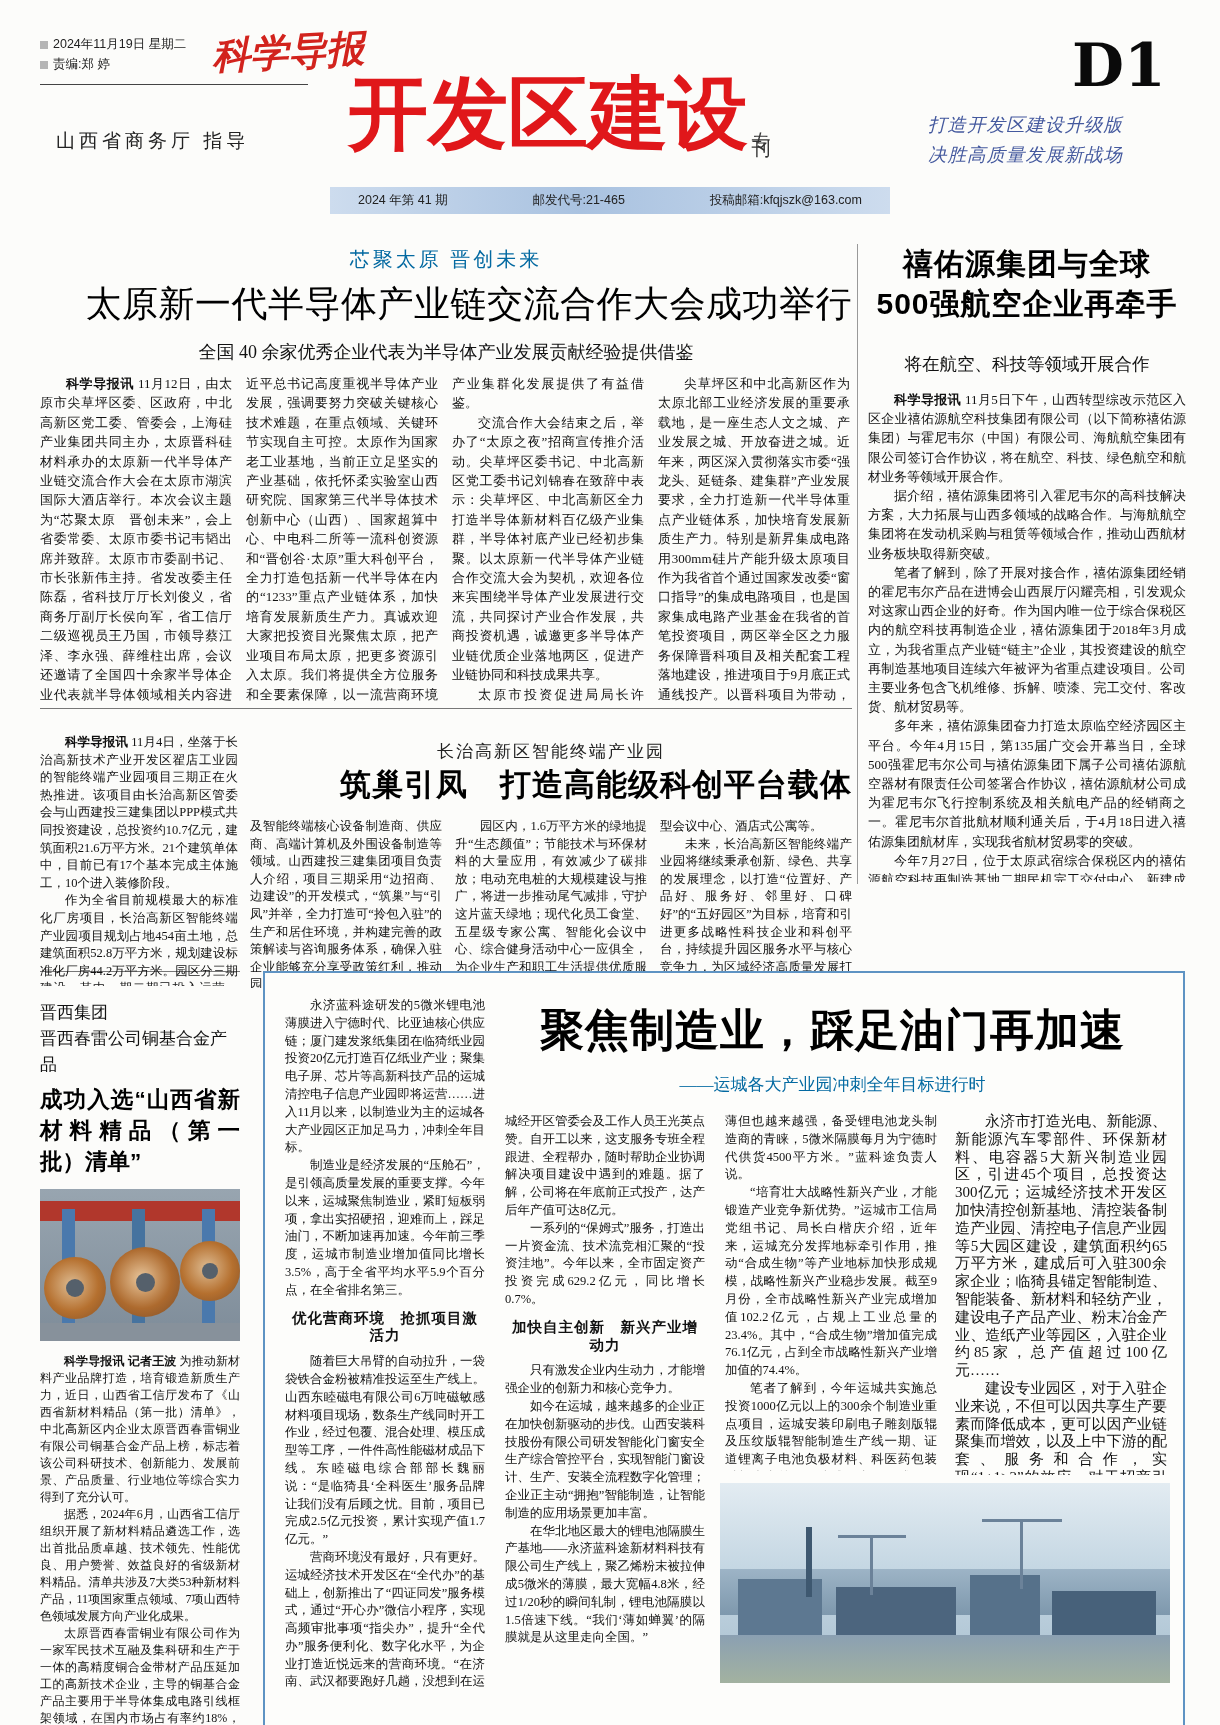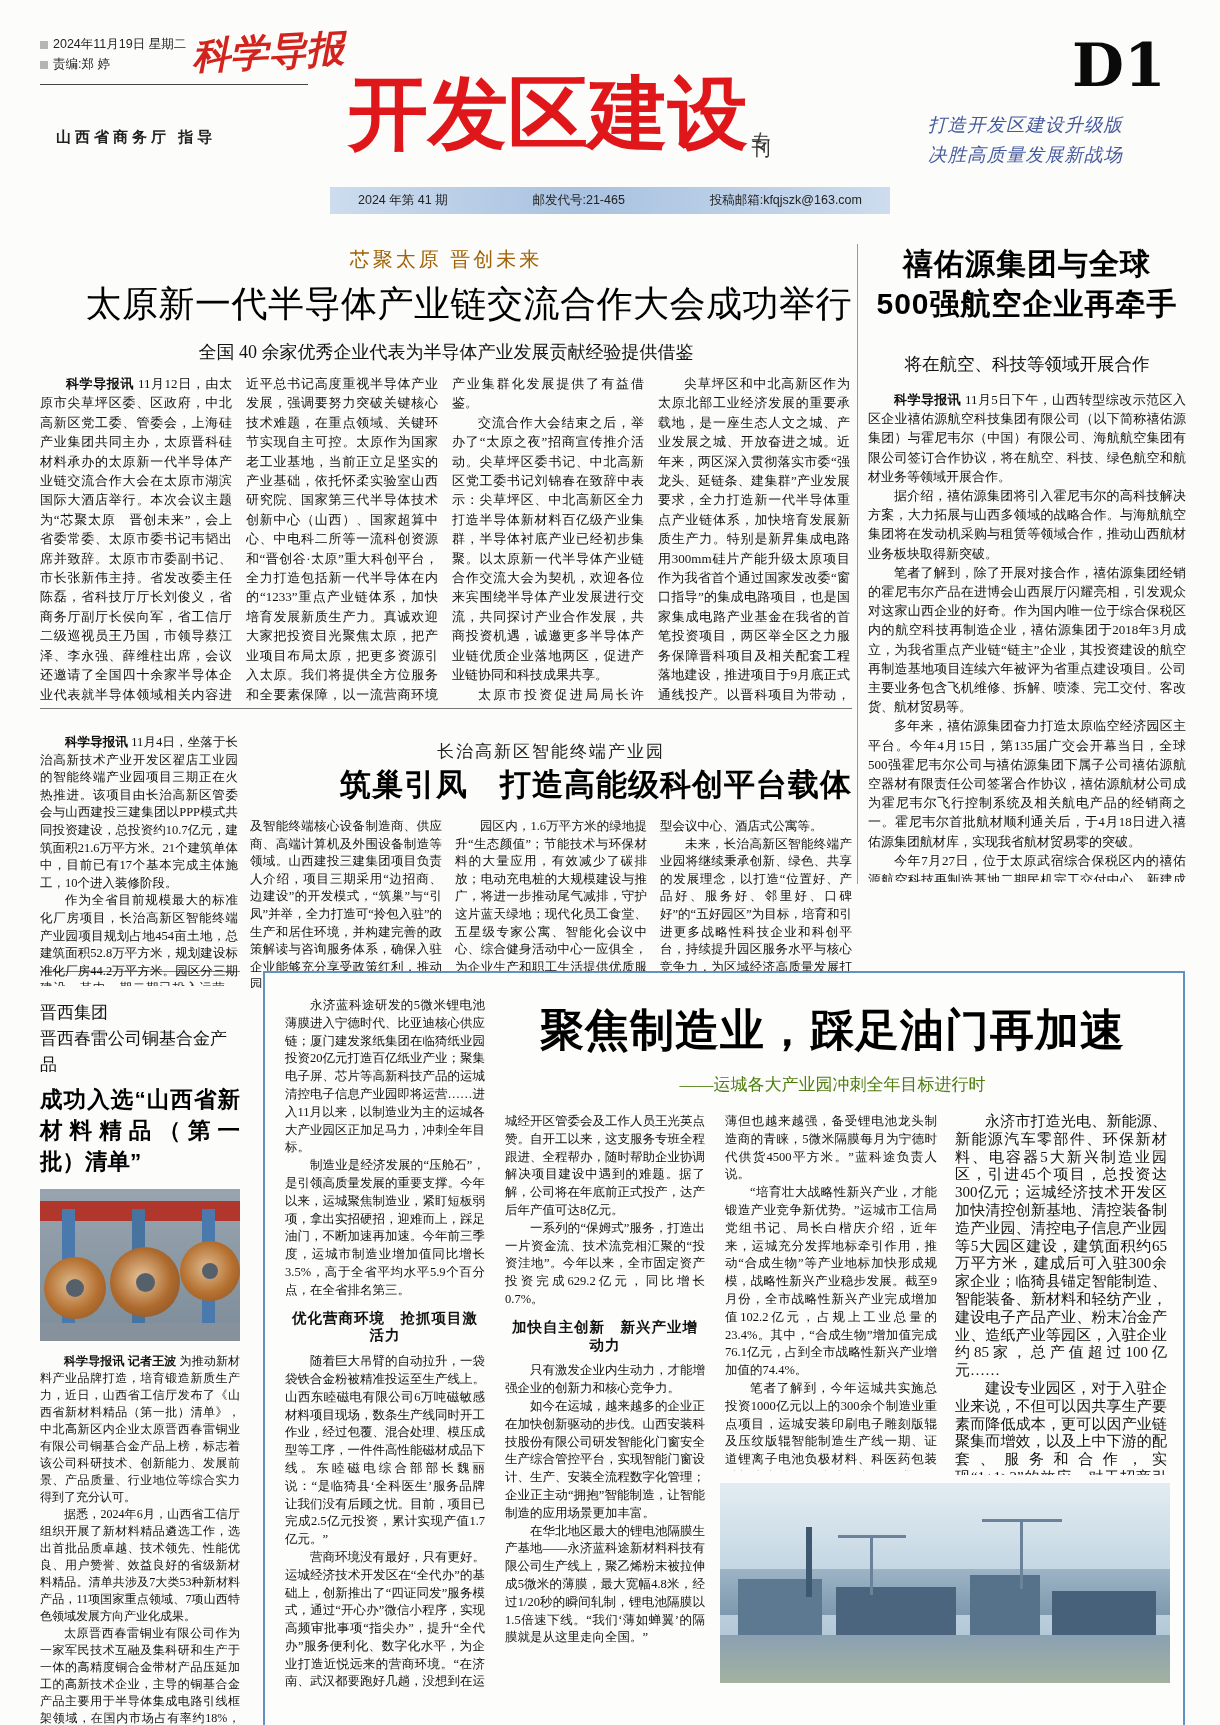--- a/index.html
+++ b/index.html
@@ -1,36 +1,36 @@
 <!DOCTYPE html>
 <html><head>
 <meta charset="utf-8">
 <style>
   html,body{margin:0;padding:0;}
   body{width:1220px;height:1725px;position:relative;background:#fcfcfa;font-family:"Liberation Serif",serif;color:#111;overflow:hidden;}
   .abs{position:absolute;}
   
-  .dateblock{left:40px;top:34px;width:268px;border-bottom:1.5px solid #444;padding-bottom:10px;display:flex;gap:6px;}
+  .dateblock{left:40px;top:34px;width:268px;border-bottom:1.5px solid #444;padding-bottom:10px;display:flex;gap:26px;}
   .datelines{font-family:"Liberation Sans",sans-serif;font-size:12.5px;line-height:20px;color:#222;white-space:nowrap;}
   .sq{display:inline-block;width:8px;height:8px;background:#b5b5b5;margin-right:5px;vertical-align:middle;}
   .brand{font-family:"DejaVu Serif",serif;font-style:italic;font-weight:bold;font-size:38px;color:#d2231d;line-height:44px;transform:rotate(-3deg);margin-top:-4px;white-space:nowrap;}
-  .guide{left:56px;top:128px;font-family:"Liberation Sans",sans-serif;font-size:15px;font-weight:bold;letter-spacing:4px;color:#222;}
+  .guide{left:56px;top:128px;font-family:"Liberation Sans",sans-serif;font-size:19px;font-weight:normal;letter-spacing:4px;color:#222;}
   .masthead{left:348px;top:64px;font-family:"Liberation Sans",sans-serif;font-weight:bold;font-size:80px;line-height:100px;color:#e0171a;letter-spacing:0px;white-space:nowrap;}
   .zhuankan{left:748px;top:116px;writing-mode:vertical-rl;font-family:"Liberation Sans",sans-serif;font-size:19px;letter-spacing:8px;color:#333;}
   .pageno{left:1072px;top:30px;font-family:"DejaVu Serif",serif;font-weight:bold;font-size:60px;color:#0a0a0a;}
   .slogan{left:928px;top:110px;width:250px;font-family:"DejaVu Serif",serif;font-style:italic;font-size:18.5px;line-height:30px;color:#44599e;letter-spacing:1px;}
   .issuebar{left:330px;top:187px;width:560px;height:27px;background:linear-gradient(90deg,#cddcee 0%,#a9c2e0 45%,#cddcee 100%);display:flex;align-items:center;justify-content:space-between;padding:0 28px;box-sizing:border-box;font-family:"Liberation Sans",sans-serif;font-size:12.5px;color:#222;}
   
   .para{margin:0;text-align:justify;}
   .ind{text-indent:2em;}
   .lead-in{font-family:"Liberation Sans",sans-serif;font-weight:bold;}
   .vdiv{width:1px;background:#999;}
   .hdiv{height:1px;background:#777;}
   
-  .kicker{left:40px;top:246px;width:812px;text-align:center;font-family:"Liberation Sans",sans-serif;font-size:20px;letter-spacing:3px;color:#a16207;}
+  .kicker{left:40px;top:246px;width:812px;text-align:center;font-family:"Liberation Sans",sans-serif;font-size:20px;letter-spacing:3px;color:#0369a1;}
   .headline1{left:40px;top:280px;width:812px;text-align:right;font-family:"Liberation Sans",sans-serif;font-weight:normal;font-size:36px;letter-spacing:0.5px;color:#000;white-space:nowrap;}
   .subhead1{left:40px;top:340px;width:812px;text-align:center;font-size:18px;color:#111;}
   .leadcols{left:40px;top:374px;width:812px;height:330px;display:flex;gap:14px;overflow:hidden;}
   .leadcols .col{width:192px;flex:0 0 192px;font-size:13px;line-height:19.4px;overflow:hidden;}
   
   .zc-col1{left:40px;top:734px;width:198px;height:252px;font-size:12.5px;line-height:17.6px;overflow:hidden;}
   .zc-kicker{left:250px;top:740px;width:602px;text-align:center;font-family:"Liberation Sans",sans-serif;font-size:17px;letter-spacing:2px;color:#222;}
   .headline2{left:250px;top:764px;width:602px;text-align:right;font-family:"Liberation Sans",sans-serif;font-weight:bold;font-size:31px;letter-spacing:1px;color:#000;white-space:nowrap;}
   .zc-cols{left:250px;top:818px;width:602px;height:170px;display:flex;gap:13px;overflow:hidden;}
   .zc-cols .col{flex:1 1 0;font-size:12.5px;line-height:17.6px;overflow:hidden;}
@@ -42,21 +42,21 @@
   
   .jx{left:40px;top:1000px;width:200px;}
   .jx-k{font-family:"Liberation Sans",sans-serif;font-size:17px;line-height:26px;color:#111;}
   .headline4{font-family:"Liberation Sans",sans-serif;font-weight:bold;font-size:22.5px;line-height:31px;color:#000;margin-top:6px;text-align:justify;}
   .jx-photo{margin-top:12px;width:200px;height:152px;position:relative;overflow:hidden;background:linear-gradient(#98a5b0,#7e8c99);}
   .jx-body{margin-top:12px;height:388px;overflow:hidden;font-size:12px;line-height:17px;}
   
   .box{left:263px;top:971px;width:922px;height:805px;border:2px solid #5e93c3;box-sizing:border-box;background:#fdfdfb;}
   .yc-c1{left:20px;top:24px;width:200px;height:690px;font-size:12.5px;line-height:17.8px;overflow:hidden;position:absolute;}
   .headline5{position:absolute;left:235px;top:28px;width:665px;text-align:center;font-family:"Liberation Sans",sans-serif;font-weight:bold;font-size:44px;letter-spacing:1px;color:#000;white-space:nowrap;}
-  .subhead5{position:absolute;left:235px;top:100px;width:665px;text-align:center;font-size:17px;color:#4d7c0f;}
+  .subhead5{position:absolute;left:235px;top:100px;width:665px;text-align:center;font-size:17px;color:#0369a1;}
   .yc-c2{left:240px;top:140px;width:200px;height:572px;font-size:12.5px;line-height:17.8px;overflow:hidden;position:absolute;}
   .yc-c3{left:460px;top:140px;width:212px;height:358px;font-size:12.5px;line-height:17.8px;overflow:hidden;position:absolute;}
   .yc-c4{left:690px;top:140px;width:212px;height:362px;font-size:15px;line-height:17.8px;overflow:hidden;position:absolute;}
   .colsub{font-family:"Liberation Sans",sans-serif;font-weight:bold;font-size:14.5px;text-align:center;margin:10px 0 8px 0;letter-spacing:1px;}
   .yc-photo{position:absolute;left:455px;top:510px;width:450px;height:200px;overflow:hidden;background:linear-gradient(#e3ecf2 0%,#c5d7e3 42%,#a8bfcf 100%);}
   
   .shape{position:absolute;}
 </style>
 </head>
 <body>

